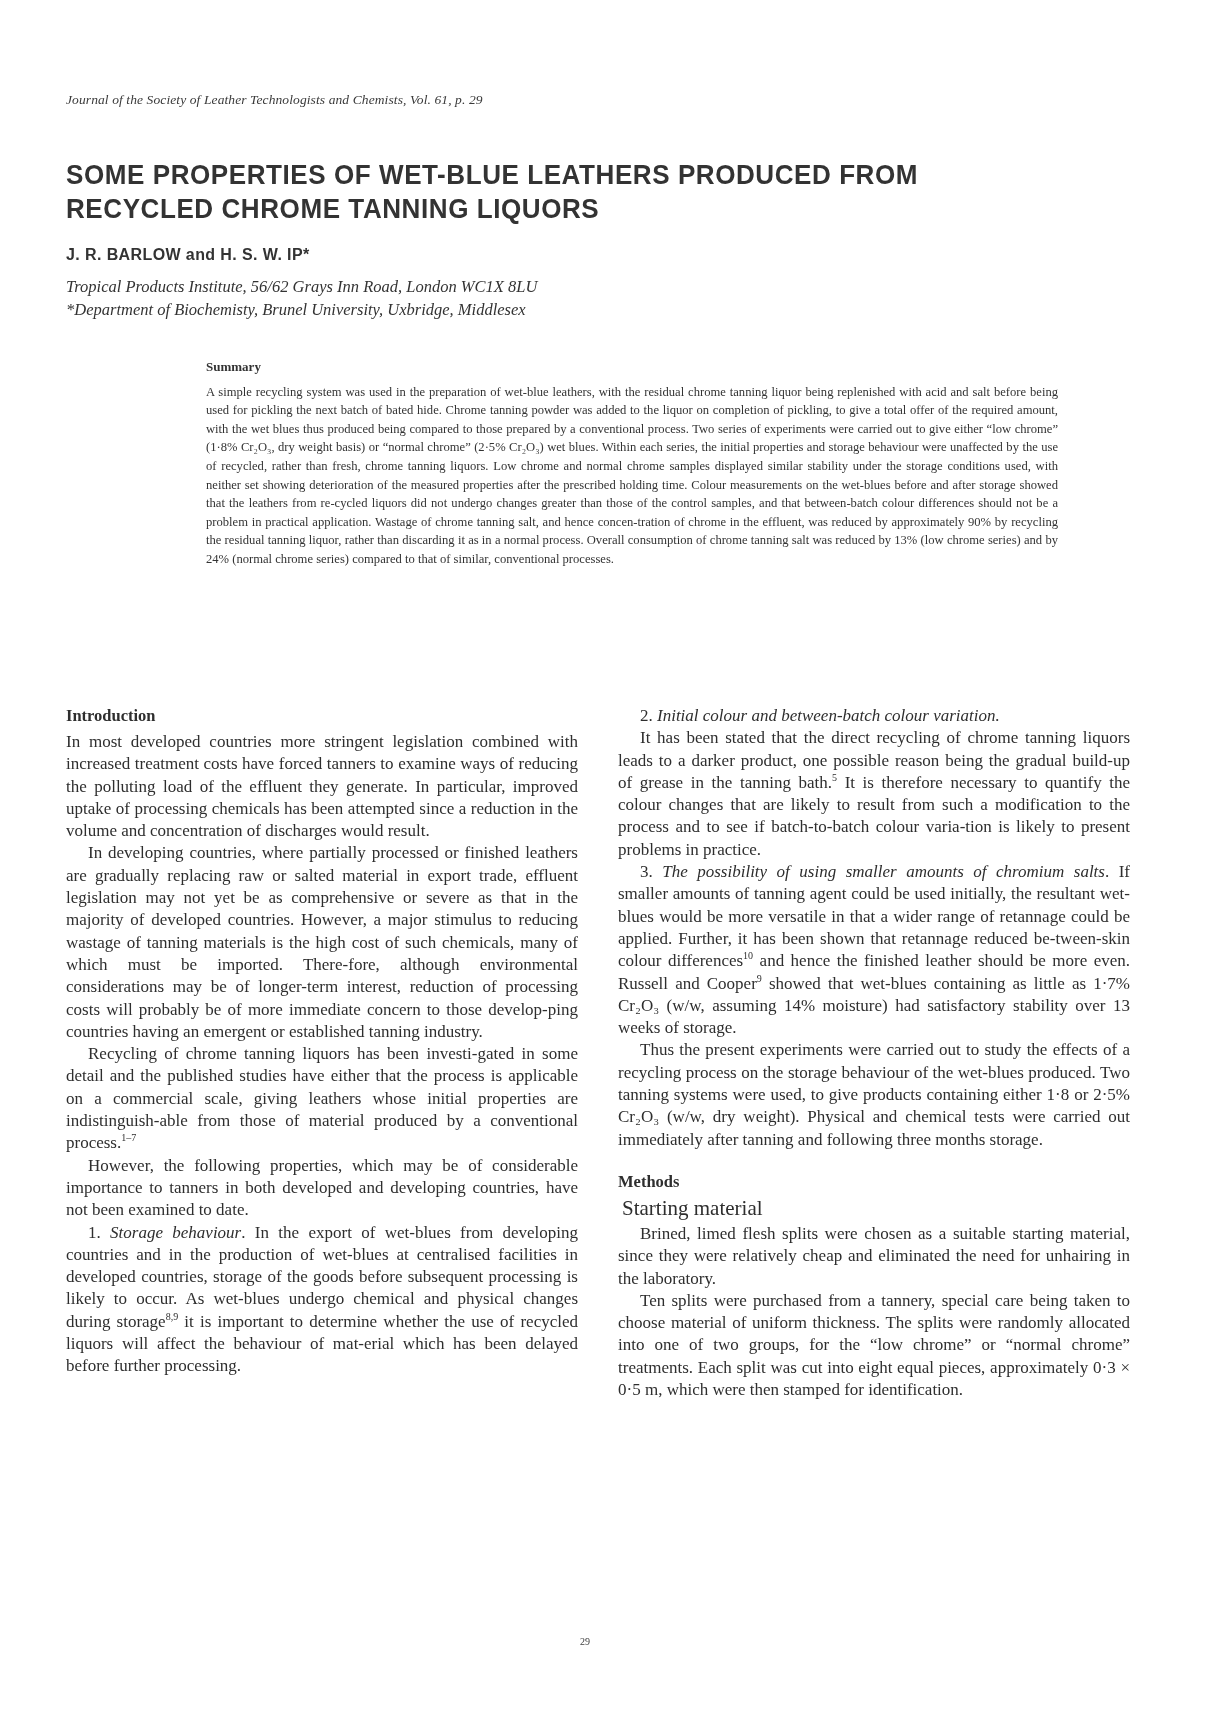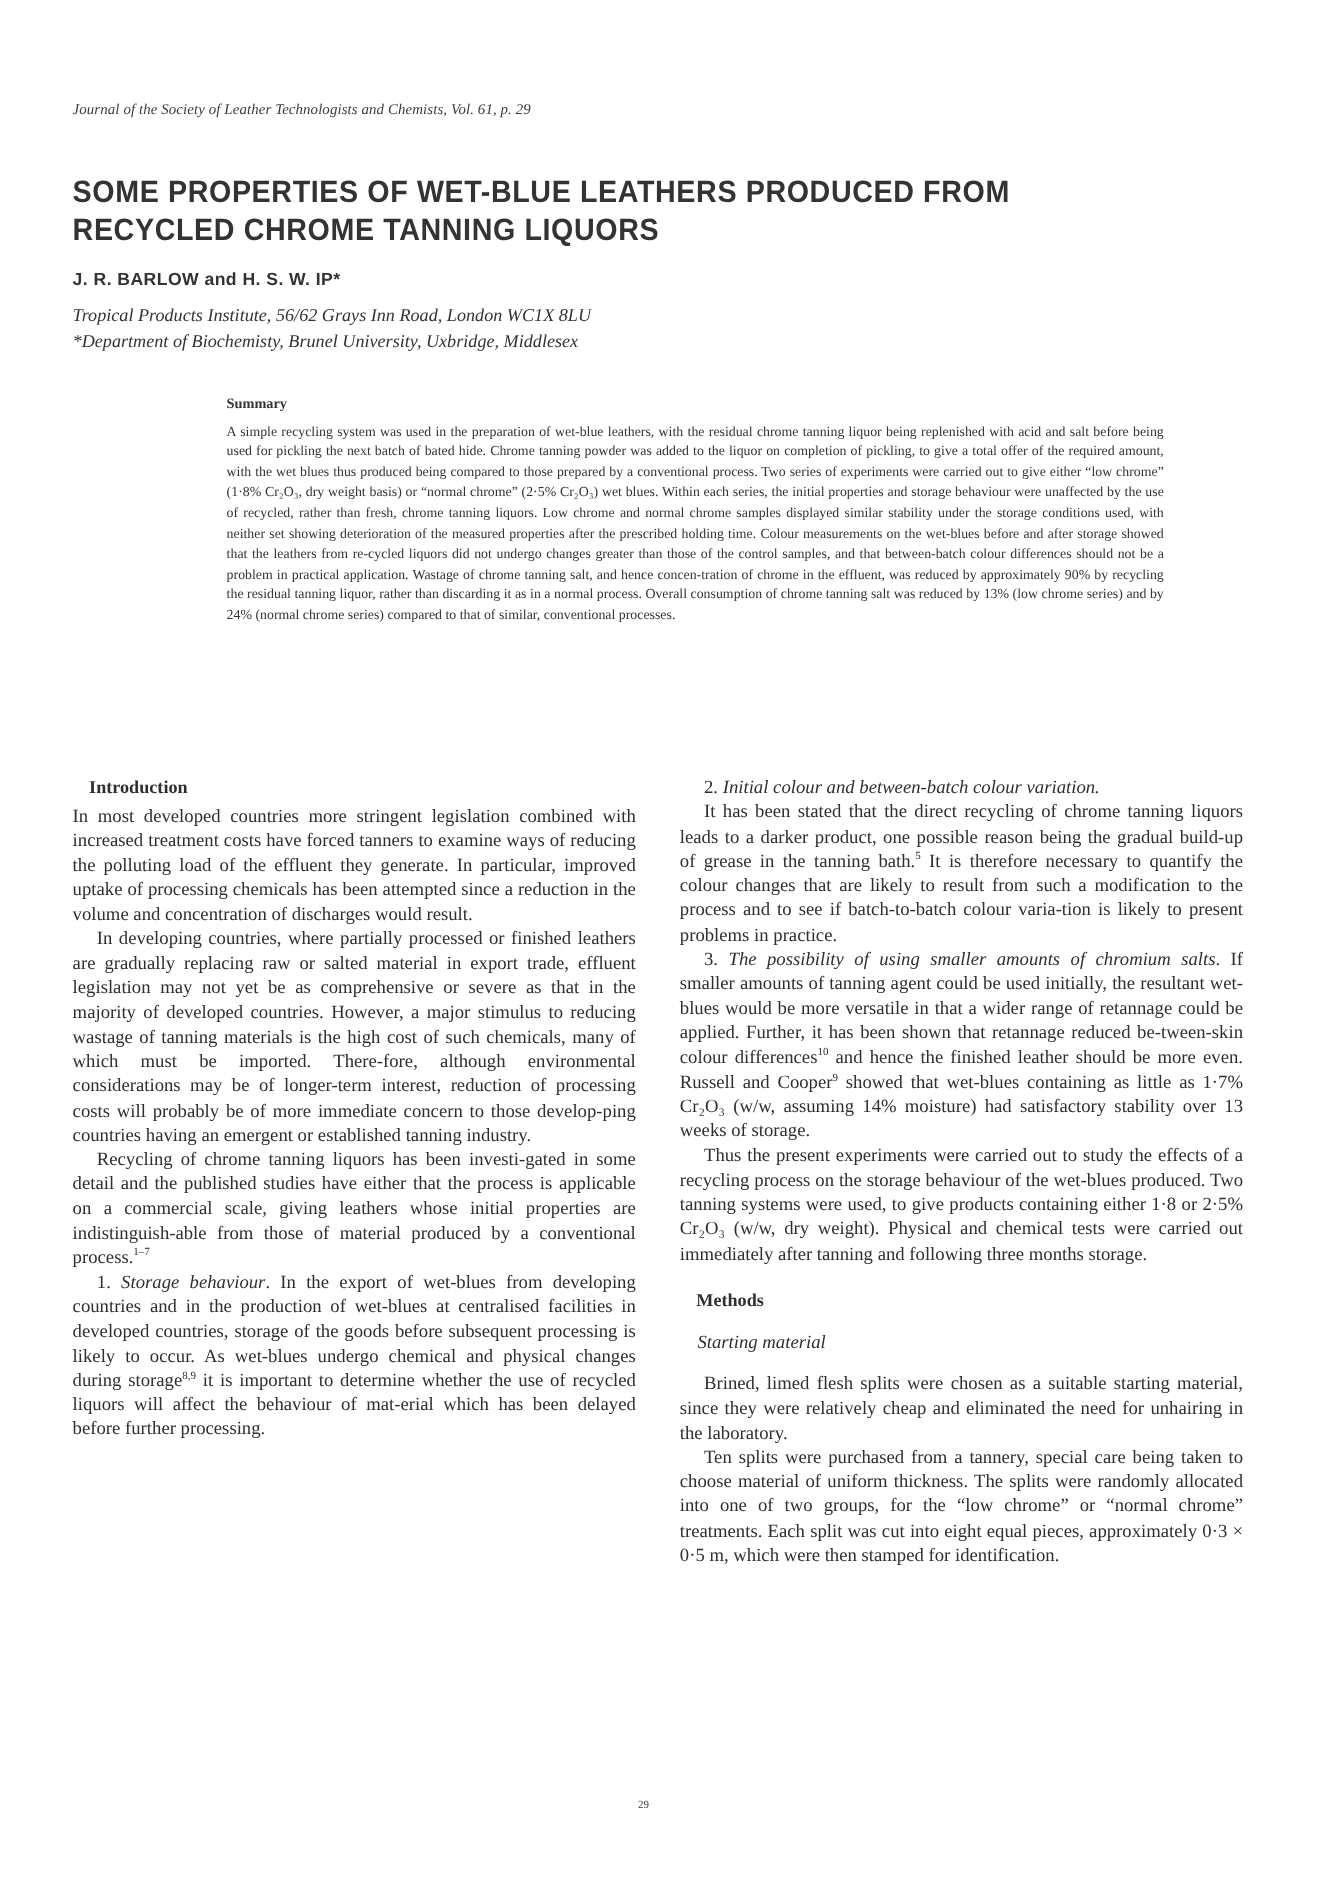--- a/index.html
+++ b/index.html
@@ -41,24 +41,24 @@
       position: absolute; top: 705px; width: 512px;
       font-family: "Liberation Serif", serif; font-size: 17px; line-height: 22.3px;
       color: #2e2e2e; text-align: justify; hyphens: none;
     }
     .col.left { left: 66px; }
     .col.right { left: 618px; }
     .col p { margin: 0; text-indent: 22px; }
     .col p.noind { text-indent: 0; }
     .col p.gap { margin-top: 0; }
     .col h2 {
-      margin: 0 0 4px 15px; font-size: 16.5px; font-weight: bold; line-height: 22px;
+      margin: 0 0 4px 0; font-size: 16.5px; font-weight: bold; line-height: 22px;
     }
     .col h2.methods { margin-top: 20px; }
-    .col h3 { margin: 16px; font-size: 17px; font-weight: normal; font-style: italic; line-height: 22px; }
+    .col h3 { margin: 4px; font-size: 21px; font-weight: normal; line-height: 22px; }
     .col .it { font-style: italic; }
     sup { font-size: 10px; line-height: 0; }
     .page-number {
       position: absolute; left: 580px; top: 1636px;
       font-family: "Liberation Serif", serif; font-size: 10px; color: #404040;
     }
   </style>
 </head>
 <body>
 
@@ -76,20 +76,21 @@
 <section class="summary">
   <div class="head">Summary</div>
   <p>A simple recycling system was used in the preparation of wet-blue leathers, with the residual chrome tanning liquor being replenished with acid and salt before being used for pickling the next batch of bated hide. Chrome tanning powder was added to the liquor on completion of pickling, to give a total offer of the required amount, with the wet blues thus produced being compared to those prepared by a conventional process. Two series of experiments were carried out to give either “low chrome” (1·8% Cr₂O₃, dry weight basis) or “normal chrome” (2·5% Cr₂O₃) wet blues. Within each series, the initial properties and storage behaviour were unaffected by the use of recycled, rather than fresh, chrome tanning liquors. Low chrome and normal chrome samples displayed similar stability under the storage conditions used, with neither set showing deterioration of the measured properties after the prescribed holding time. Colour measurements on the wet-blues before and after storage showed that the leathers from re-cycled liquors did not undergo changes greater than those of the control samples, and that between-batch colour differences should not be a problem in practical application. Wastage of chrome tanning salt, and hence concen-tration of chrome in the effluent, was reduced by approximately 90% by recycling the residual tanning liquor, rather than discarding it as in a normal process. Overall consumption of chrome tanning salt was reduced by 13% (low chrome series) and by 24% (normal chrome series) compared to that of similar, conventional processes.</p>
 </section>
 
 <section class="col left">
   <h2>Introduction</h2>
   <p class="noind">In most developed countries more stringent legislation combined with increased treatment costs have forced tanners to examine ways of reducing the polluting load of the effluent they generate. In particular, improved uptake of processing chemicals has been attempted since a reduction in the volume and concentration of discharges would result.</p>
   <p>In developing countries, where partially processed or finished leathers are gradually replacing raw or salted material in export trade, effluent legislation may not yet be as comprehensive or severe as that in the majority of developed countries. However, a major stimulus to reducing wastage of tanning materials is the high cost of such chemicals, many of which must be imported. There-fore, although environmental considerations may be of longer-term interest, reduction of processing costs will probably be of more immediate concern to those develop-ping countries having an emergent or established tanning industry.</p>
   <p><span>Recycling of chrome tanning liquors has been investi-gated in some detail and the published studies have either that the process is applicable on a commercial scale, giving leathers whose initial properties are indistinguish-able from those of material produced by a conventional process.</span><sup>1–7</sup></p>
+  <p>However, the following properties, which may be of considerable importance to tanners in both developed and developing countries, have not been examined to date.</p>
   <p class="gap"><span>1.</span> <span class="it">Storage behaviour</span><span>. In the export of wet-blues from developing countries and in the production of wet-blues at centralised facilities in developed countries, storage of the goods before subsequent processing is likely to occur. As wet-blues undergo chemical and physical changes during storage</span><sup>8,9</sup><span> it is important to determine whether the use of recycled liquors will affect the behaviour of mat-erial which has been delayed before further processing.</span></p>
 </section>
 
 <section class="col right">
   <p><span>2.</span> <span class="it">Initial colour and between-batch colour variation.</span></p>
   <p><span>It has been stated that the direct recycling of chrome tanning liquors leads to a darker product, one possible reason being the gradual build-up of grease in the tanning bath.</span><sup>5</sup><span> It is therefore necessary to quantify the colour changes that are likely to result from such a modification to the process and to see if batch-to-batch colour varia-tion is likely to present problems in practice.</span></p>
   <p><span>3.</span> <span class="it">The possibility of using smaller amounts of chromium salts</span><span>. If smaller amounts of tanning agent could be used initially, the resultant wet-blues would be more versatile in that a wider range of retannage could be applied. Further, it has been shown that retannage reduced be-tween-skin colour differences</span><sup>10</sup><span> and hence the finished leather should be more even. Russell and Cooper</span><sup>9</sup><span> showed that wet-blues containing as little as 1·7% Cr₂O₃ (w/w, assuming 14% moisture) had satisfactory stability over 13 weeks of storage.</span></p>
   <p class="gap">Thus the present experiments were carried out to study the effects of a recycling process on the storage behaviour of the wet-blues produced. Two tanning systems were used, to give products containing either 1·8 or 2·5% Cr₂O₃ (w/w, dry weight). Physical and chemical tests were carried out immediately after tanning and following three months storage.</p>
   <h2 class="methods">Methods</h2>
   <h3>Starting material</h3>

